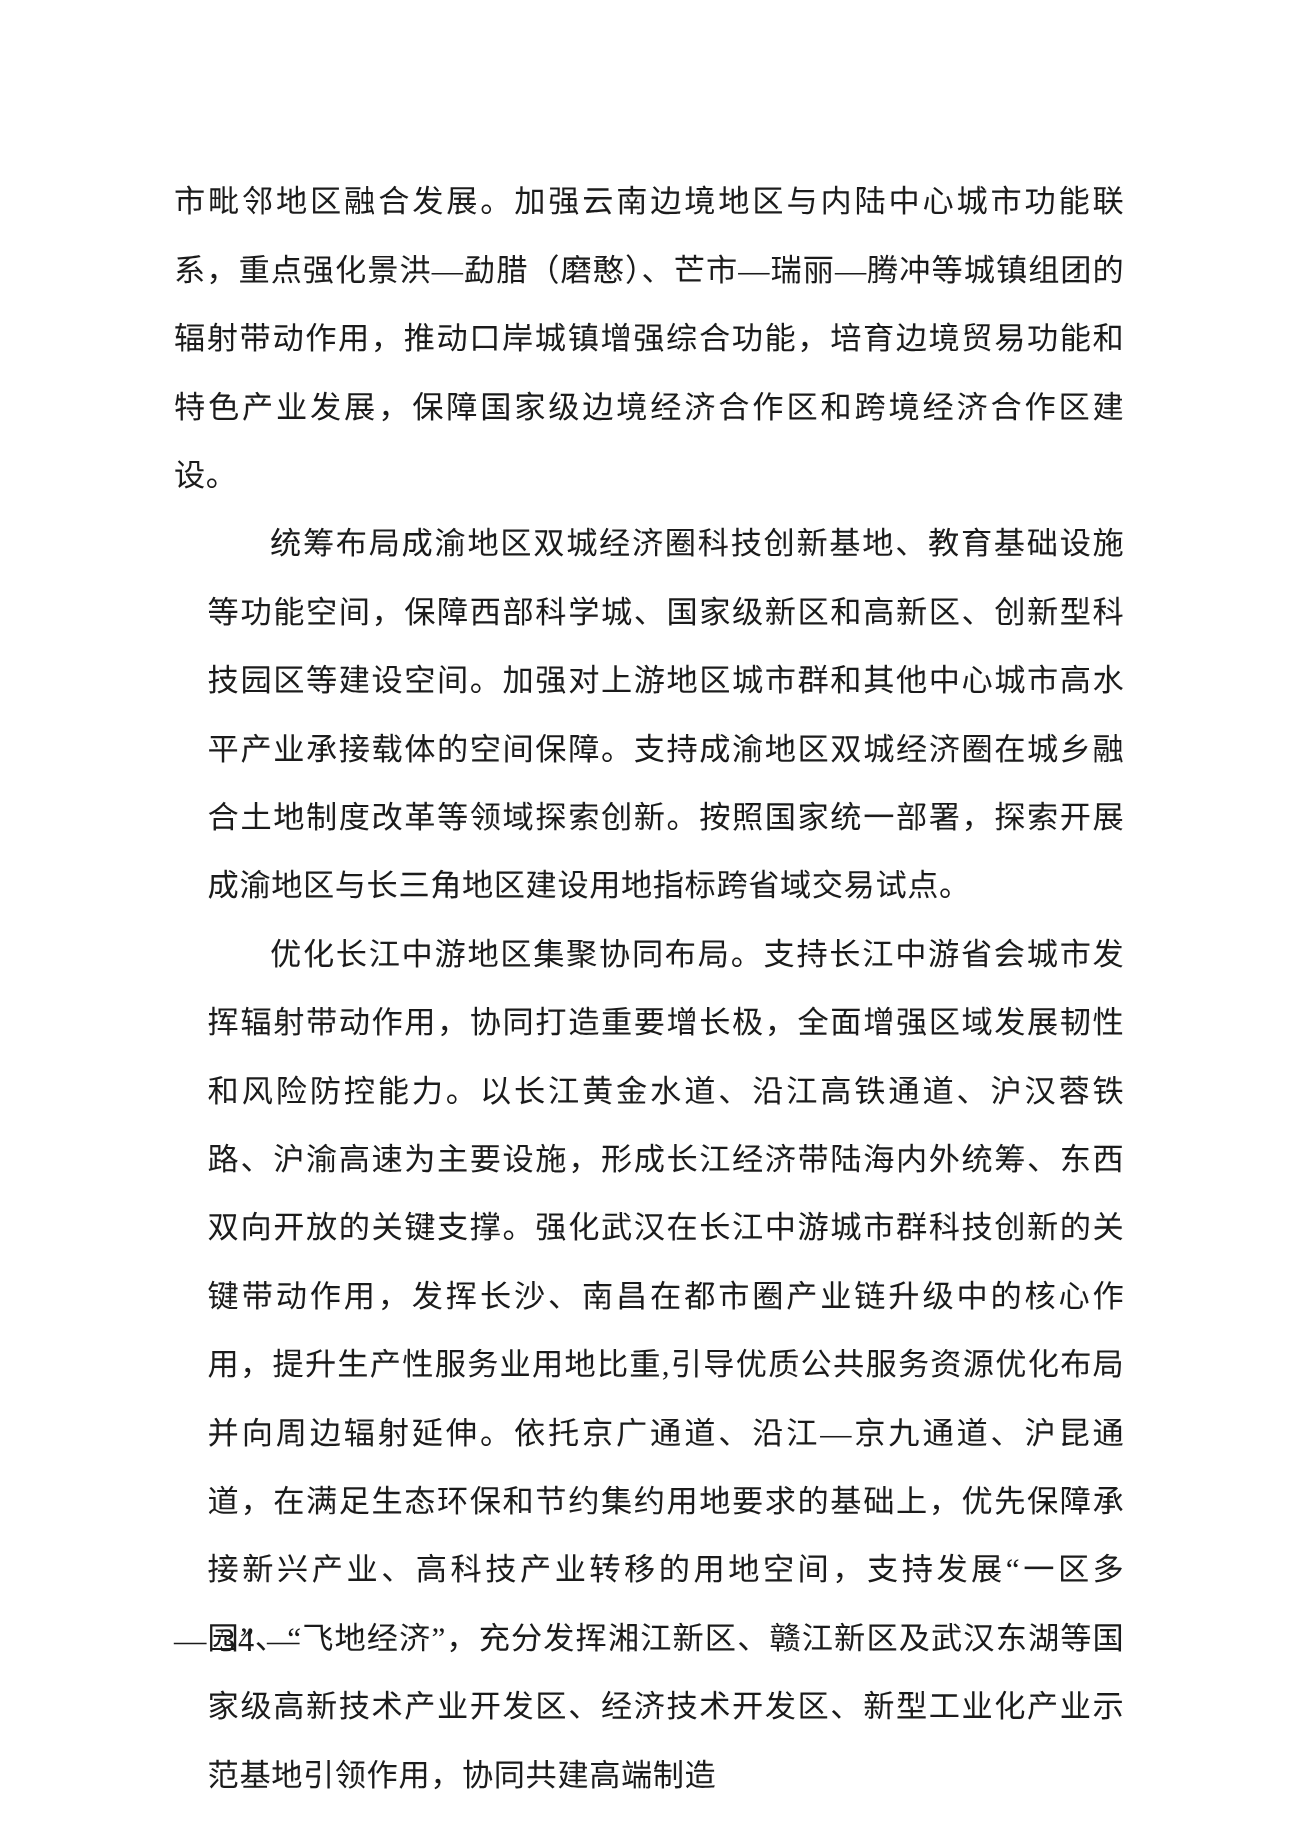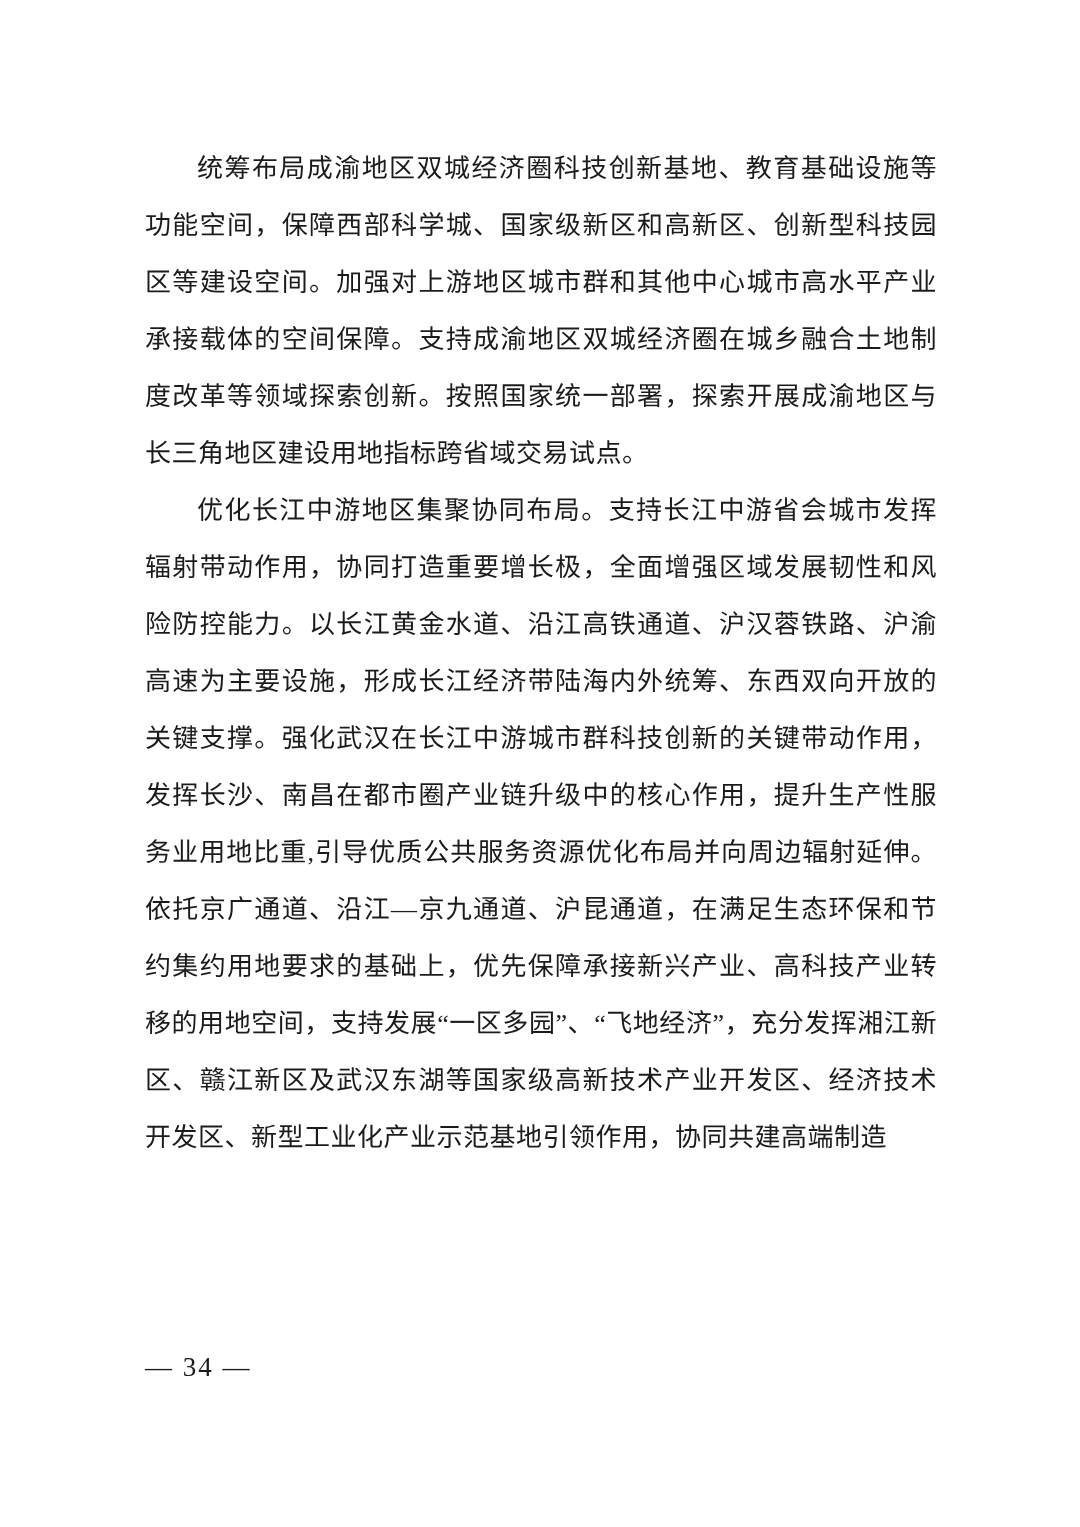--- a/index.html
+++ b/index.html
@@ -26,38 +26,42 @@
     text-align: justify;
     text-justify: inter-character;
   }
   .doc-body p {
     margin: 0;
     padding: 0;
     word-break: break-all;
   }
   .doc-body p.indent {
     text-indent: 2em;
+    margin-left: 28px;
   }
   .lead-bold {
     font-weight: normal;
   }
   .page-footer {
     position: absolute;
     left: 145px;
     top: 1352px;
     color: #1b1b1b;
     font-size: 27px;
     letter-spacing: 2px;
     white-space: nowrap;
   }
 </style>
 </head>
 <body>
 
 <div class="doc-body">
+  <p>
+    <span>市毗邻地区融合发展。加强云南边境地区与内陆中心城市功能联系，重点强化景洪—勐腊（磨憨）、芒市—瑞丽—腾冲等城镇组团的辐射带动作用，推动口岸城镇增强综合功能，培育边境贸易功能和特色产业发展，保障国家级边境经济合作区和跨境经济合作区建设。</span>
+  </p>
   <p class="indent">
     <span>统筹布局成渝地区双城经济圈科技创新基地、教育基础设施等功能空间，保障西部科学城、国家级新区和高新区、创新型科技园区等建设空间。加强对上游地区城市群和其他中心城市高水平产业承接载体的空间保障。支持成渝地区双城经济圈在城乡融合土地制度改革等领域探索创新。按照国家统一部署，探索开展成渝地区与长三角地区建设用地指标跨省域交易试点。</span>
   </p>
   <p class="indent">
     <span class="lead-bold">优化长江中游地区集聚协同布局。</span><span>支持长江中游省会城市发挥辐射带动作用，协同打造重要增长极，全面增强区域发展韧性和风险防控能力。以长江黄金水道、沿江高铁通道、沪汉蓉铁路、沪渝高速为主要设施，形成长江经济带陆海内外统筹、东西双向开放的关键支撑。强化武汉在长江中游城市群科技创新的关键带动作用，发挥长沙、南昌在都市圈产业链升级中的核心作用，提升生产性服务业用地比重,引导优质公共服务资源优化布局并向周边辐射延伸。依托京广通道、沿江—京九通道、沪昆通道，在满足生态环保和节约集约用地要求的基础上，优先保障承接新兴产业、高科技产业转移的用地空间，支持发展“一区多园”、“飞地经济”，充分发挥湘江新区、赣江新区及武汉东湖等国家级高新技术产业开发区、经济技术开发区、新型工业化产业示范基地引领作用，协同共建高端制造</span>
   </p>
 </div>
 
 <div class="page-footer">— 34 —</div>
 

